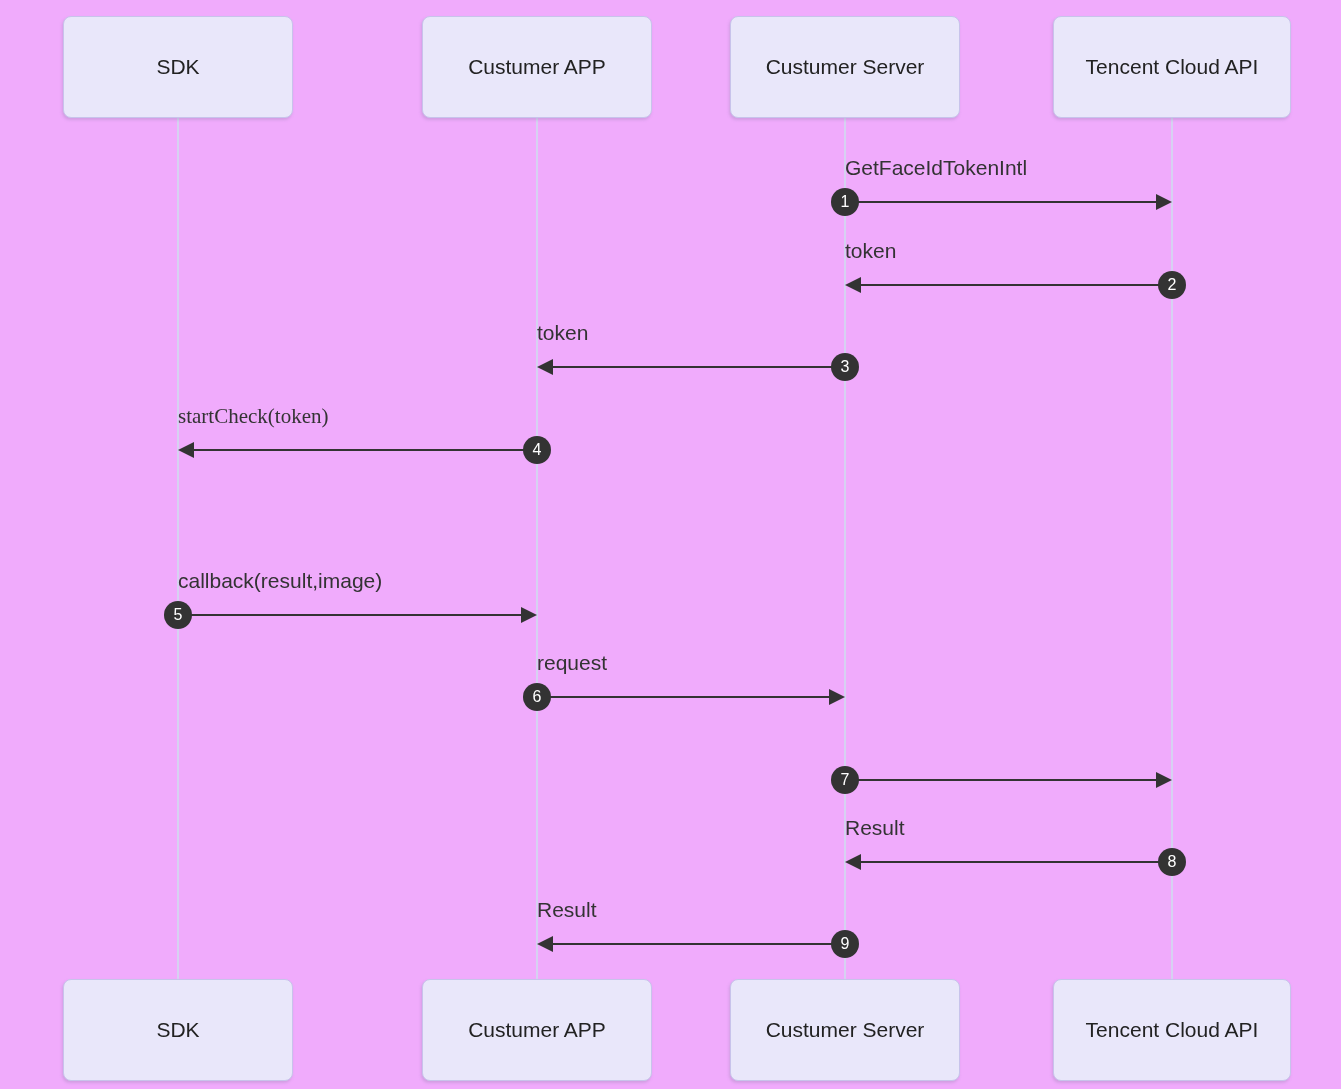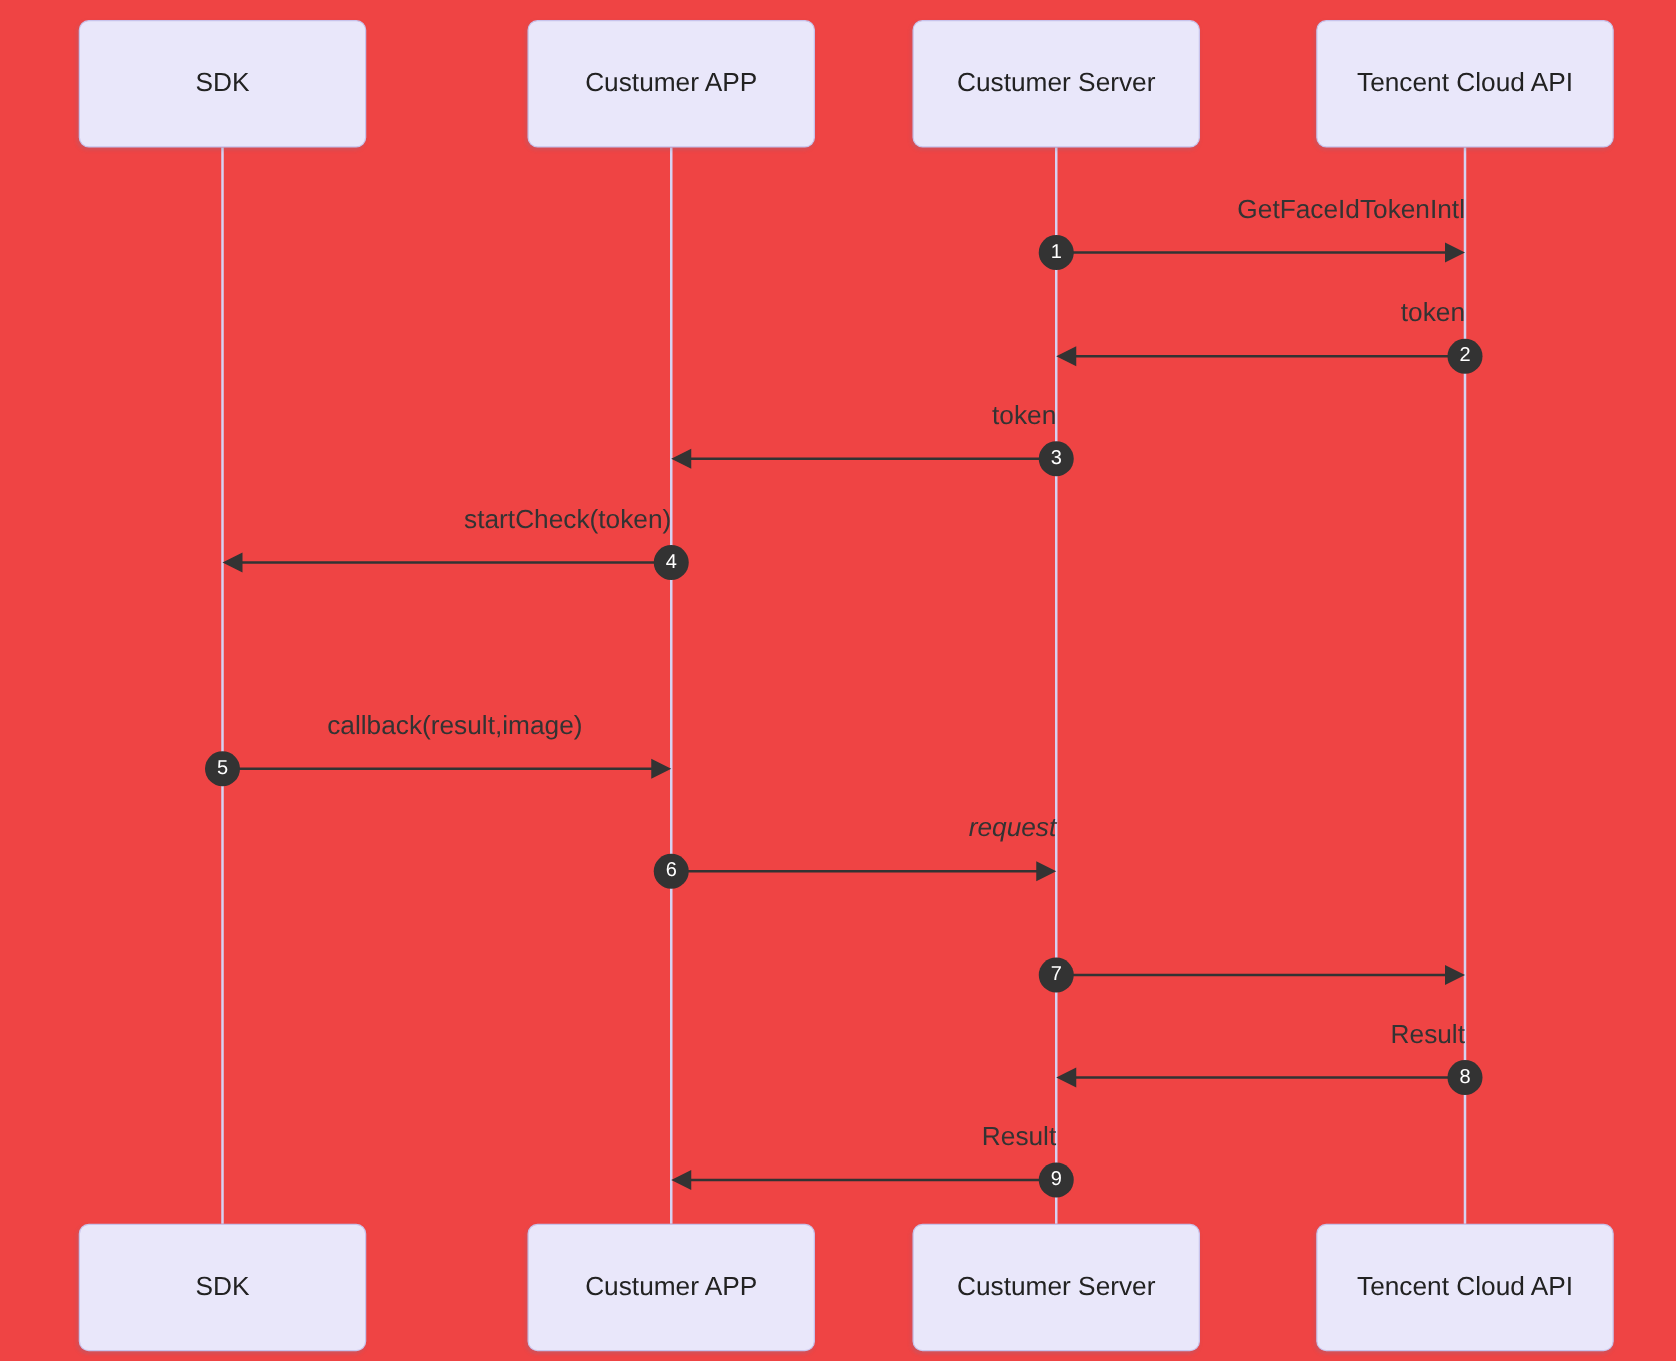--- a/index.html
+++ b/index.html
@@ -1,20 +1,20 @@
 <!DOCTYPE html>
 <html><head>
 <meta charset="utf-8">
 <style>
   html, body { margin: 0; padding: 0; background: #ffffff; }
   .stage {
     position: relative;
     width: 1341px;
     height: 1089px;
-    background: #ef4444;
+    background: #f0abfc;
     font-family: "Liberation Sans", sans-serif;
     overflow: hidden;
   }
   .actor {
     position: absolute;
     height: 102px;
     background: var(--actor-fill);
     border: 1px solid var(--actor-border);
     border-radius: 8px;
     box-shadow: -1px 2px 3px rgba(120,120,150,0.25);
@@ -56,21 +56,21 @@
     background: var(--badge-fill);
     color: var(--badge-text);
     display: flex;
     align-items: center;
     justify-content: center;
     font-size: 16px;
     z-index: 3;
   }
   .msg-label {
     position: absolute;
-    text-align: right;
+    text-align: left;
     font-size: 21px;
     color: var(--text);
     z-index: 2;
     white-space: nowrap;
   }
   .note {
     position: absolute;
     background: var(--note-fill);
     border: 2px solid var(--note-border);
     display: flex;
@@ -106,29 +106,29 @@
     <div class="arrowhead dir-left" style="top: 277px; left: 845px;"></div>
     <div class="seq-badge" style="left: 1158px; top: 271px;">2</div>
     <div class="msg-label" style="left: 845px; width: 327px; top: 239px;">token</div>
     <div class="msg-line" style="left: 537px; top: 366px; width: 304px; margin-left: 4px;"></div>
     <div class="arrowhead dir-left" style="top: 359px; left: 537px;"></div>
     <div class="seq-badge" style="left: 831px; top: 353px;">3</div>
     <div class="msg-label" style="left: 537px; width: 308px; top: 321px;">token</div>
     <div class="msg-line" style="left: 178px; top: 449px; width: 355px; margin-left: 4px;"></div>
     <div class="arrowhead dir-left" style="top: 442px; left: 178px;"></div>
     <div class="seq-badge" style="left: 523px; top: 436px;">4</div>
-    <div class="msg-label" style="left: 178px; width: 359px; top: 404px;">startCheck(token)</div>
+    <div class="msg-label" style="left: 178px; width: 359px; top: 404px; font-family: Liberation Serif, serif;">startCheck(token)</div>
     <div class="msg-line" style="left: 178px; top: 614px; width: 355px; margin-left: 0px;"></div>
     <div class="arrowhead dir-right" style="top: 607px; left: 521px;"></div>
     <div class="seq-badge" style="left: 164px; top: 601px;">5</div>
     <div class="msg-label" style="left: 178px; width: 288px; top: 569px;">callback(result,image)</div>
     <div class="msg-line" style="left: 537px; top: 696px; width: 304px; margin-left: 0px;"></div>
     <div class="arrowhead dir-right" style="top: 689px; left: 829px;"></div>
     <div class="seq-badge" style="left: 523px; top: 683px;">6</div>
-    <div class="msg-label" style="left: 537px; width: 308px; top: 651px; font-style: italic;">request</div>
+    <div class="msg-label" style="left: 537px; width: 308px; top: 651px;">request</div>
     <div class="msg-line" style="left: 845px; top: 779px; width: 323px; margin-left: 0px;"></div>
     <div class="arrowhead dir-right" style="top: 772px; left: 1156px;"></div>
     <div class="seq-badge" style="left: 831px; top: 766px;">7</div>
     <div class="msg-line" style="left: 845px; top: 861px; width: 323px; margin-left: 4px;"></div>
     <div class="arrowhead dir-left" style="top: 854px; left: 845px;"></div>
     <div class="seq-badge" style="left: 1158px; top: 848px;">8</div>
     <div class="msg-label" style="left: 845px; width: 327px; top: 816px;">Result</div>
     <div class="msg-line" style="left: 537px; top: 943px; width: 304px; margin-left: 4px;"></div>
     <div class="arrowhead dir-left" style="top: 936px; left: 537px;"></div>
     <div class="seq-badge" style="left: 831px; top: 930px;">9</div>

